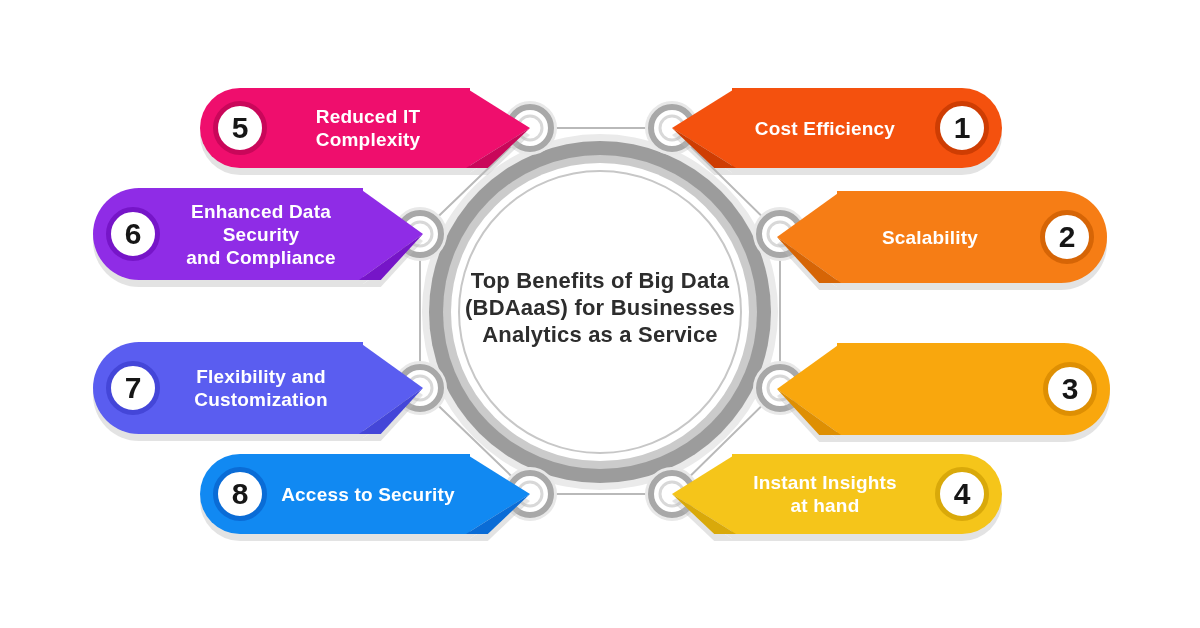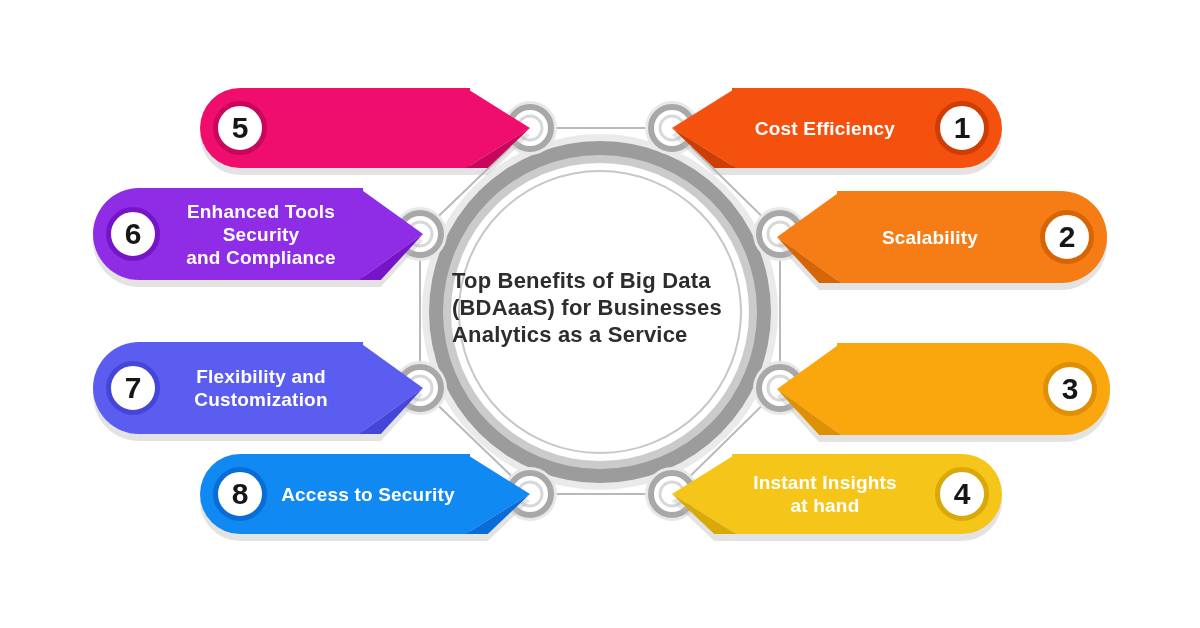--- a/index.html
+++ b/index.html
@@ -4,21 +4,21 @@
 <style>
   html,body{margin:0;padding:0;background:#ffffff;}
   #stage{
     position:relative;width:1200px;height:628px;overflow:hidden;background:#ffffff;
     font-family:"Liberation Sans","DejaVu Sans",sans-serif;
   }
   #bg-svg{position:absolute;left:0;top:0;}
   
   .center-title{
     position:absolute;left:452px;top:267px;width:296px;
-    text-align:left;font-weight:bold;font-size:22px;line-height:27px;color:#2d2d2d;
+    text-align:center;font-weight:bold;font-size:22px;line-height:27px;color:#2d2d2d;
     letter-spacing:.2px;
   }
   
   .banner{position:absolute;filter:drop-shadow(0 7px 0 rgba(185,185,185,0.40));}
   .banner .body{position:absolute;top:0;bottom:0;background:var(--c);}
   .banner.left  .body{left:0;right:60px;border-radius:999px 0 0 999px;}
   .banner.right .body{right:0;left:60px;border-radius:0 999px 999px 0;}
   .banner .chev{position:absolute;top:0;bottom:0;width:64px;background:var(--c);}
   .banner.left  .chev{right:0;clip-path:polygon(0 0,100% 50%,0 100%);}
   .banner.right .chev{left:0;clip-path:polygon(100% 0,0 50%,100% 100%);}
@@ -121,28 +121,30 @@
     <div class="num">4</div>
     <div class="label">Instant Insights
 at hand</div>
   </div>
 
   <div class="banner left b5" style="--c: #EF0E6D; --cd: #C9075A;">
     <div class="body"></div>
     <div class="chev"></div>
     <div class="fold"></div>
     <div class="num">5</div>
+    <div class="label">Reduced IT
+Complexity</div>
   </div>
 
   <div class="banner left b6" style="--c: #8F2CE6; --cd: #7615C8;">
     <div class="body"></div>
     <div class="chev"></div>
     <div class="fold"></div>
     <div class="num">6</div>
-    <div class="label">Enhanced Tools
+    <div class="label">Enhanced Data
 Security
 and Compliance</div>
   </div>
 
   <div class="banner left b7" style="--c: #5A5DF0; --cd: #4446D8;">
     <div class="body"></div>
     <div class="chev"></div>
     <div class="fold"></div>
     <div class="num">7</div>
     <div class="label">Flexibility and

